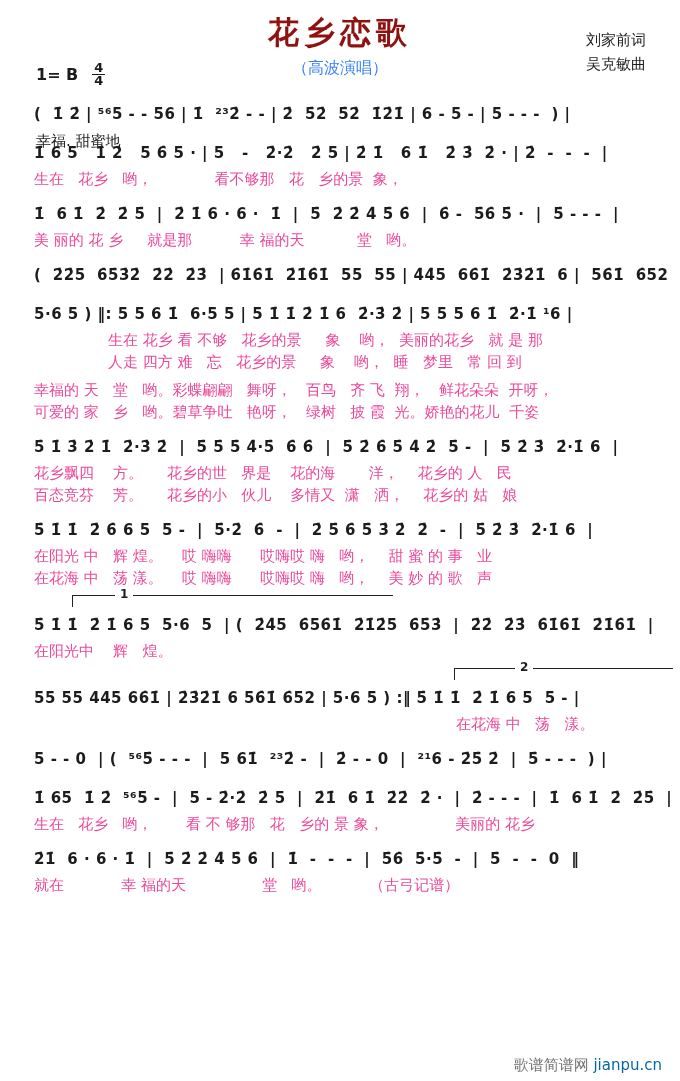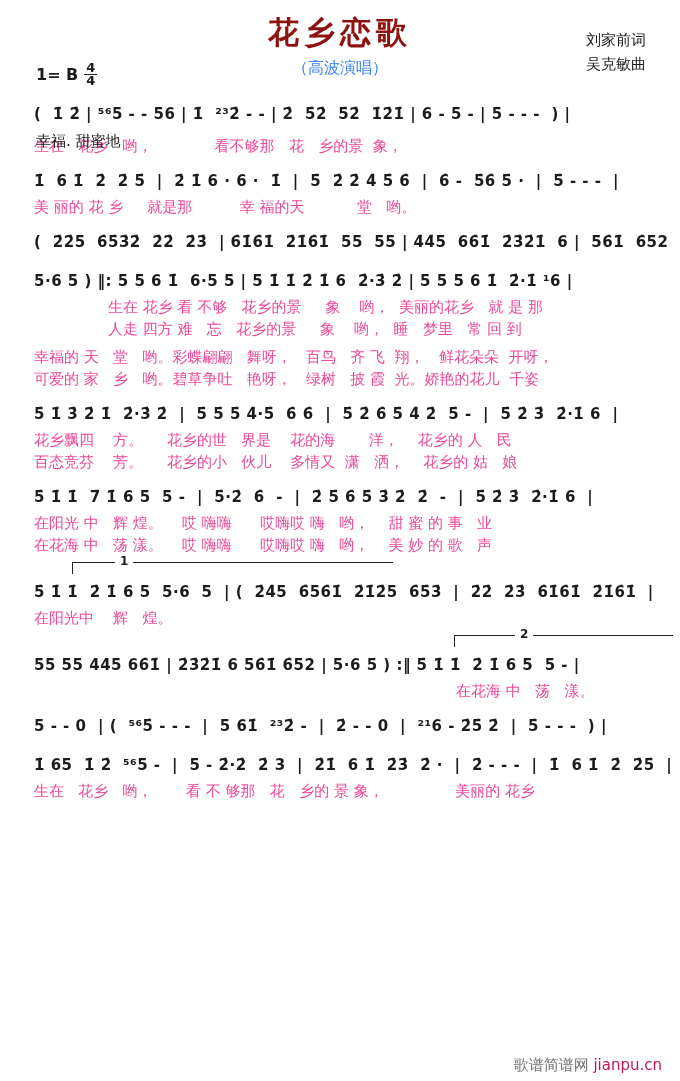--- a/index.html
+++ b/index.html
@@ -4,21 +4,21 @@
 <style>
   html,body{margin:0;padding:0;}
   body{
     width:680px;height:1081px;background:#ffffff;position:relative;
     font-family:"DejaVu Sans","Liberation Sans",sans-serif;color:#1c1c1c;
     overflow:hidden;
   }
   
   .hdr{position:relative;height:92px;}
   .keyblock{position:absolute;left:36px;top:24px;font-size:16px;font-weight:bold;white-space:pre;}
-  .keyline{display:flex;align-items:center;gap:6px;}
+  .keyline{display:flex;align-items:center;gap:14px;}
   .ts{display:inline-flex;flex-direction:column;align-items:center;font-size:13px;line-height:12px;}
   .ts .tstop{border-bottom:1px solid #1c1c1c;padding:0 2px;}
   .tempo{margin-top:7px;font-size:15px;font-weight:normal;}
   .titleblock{position:absolute;left:0;right:0;top:12px;text-align:center;}
   .title{font-size:31px;font-weight:bold;letter-spacing:5px;}
   .subtitle{font-size:16px;margin-top:4px;color:#3b82f6;}
   .credits{position:absolute;right:34px;top:28px;text-align:center;font-size:15px;line-height:24px;}
   
   .score{padding:4px 8px 0 34px;}
   .system{margin-bottom:6px;}
@@ -59,20 +59,21 @@
     <div>刘家前词</div>
     <div>吴克敏曲</div>
   </div>
 </div>
 
 <div class="score">
     <div class="system">
       <div class="notes-line">(  1̇ 2̇ | ⁵⁶5 - - 56 | 1̇  ²³2̇ - - | 2̇  5̇2̇  5̇2̇  1̇2̇1̇ | 6 - 5 - | 5 - - -  ) |</div>
     </div>
     <div class="system">
+      <div class="notes-line">1̇ 6 5   1̇ 2̇   5 6̇ 5 · | 5   -   2̇·2̇   2̇ 5 | 2̇ 1̇   6 1̇   2̇ 3̇  2̇ · | 2̇  -  -  -  |</div>
       <div class="lyric-line">生在   花乡   哟，             看不够那   花   乡的景  象，</div>
     </div>
     <div class="system">
       <div class="notes-line">1̇  6 1̇  2̇  2̇ 5̇  |  2̇ 1̇ 6 · 6 ·  1̇  |  5̇  2̇ 2̇ 4̇ 5̇ 6̇  |  6̇ -  5̇6̇ 5̇ ·  |  5̇ - - -  |</div>
       <div class="lyric-line">美 丽的 花 乡     就是那          幸 福的天           堂   哟。</div>
     </div>
     <div class="system">
       <div class="notes-line">(  2̇2̇5  6̇5̇3̇2̇  2̇2̇  2̇3̇  | 6̇1̇6̇1̇  2̇1̇6̇1̇  55  55 | 4̇4̇5  66̇1̇  2̇3̇2̇1̇  6 |  56̇1̇  6̇52</div>
     </div>
     <div class="system">
@@ -83,21 +84,21 @@
     <div class="system">
       <div class="lyric-line">幸福的 天   堂   哟。彩蝶翩翩   舞呀，   百鸟   齐 飞  翔，   鲜花朵朵  开呀，</div>
       <div class="lyric-line">可爱的 家   乡   哟。碧草争吐   艳呀，   绿树   披 霞  光。娇艳的花儿  千姿</div>
     </div>
     <div class="system">
       <div class="notes-line">5̇ 1̇ 3̇ 2̇ 1̇  2̇·3̇ 2̇  |  5̇ 5̇ 5̇ 4̇·5̇  6̇ 6̇  |  5̇ 2̇ 6̇ 5̇ 4̇ 2̇  5̇ -  |  5̇ 2̇ 3̇  2̇·1̇ 6  |</div>
       <div class="lyric-line">花乡飘四    方。     花乡的世   界是    花的海       洋，    花乡的 人   民</div>
       <div class="lyric-line">百态竞芬    芳。     花乡的小   伙儿    多情又  潇   洒，    花乡的 姑   娘</div>
     </div>
     <div class="system">
-      <div class="notes-line">5̇ 1̇ 1̇  7̇ 1̇ 6 5  5 -  |  5̇·2̇  6̇  -  |  2̇ 5̇ 6̇ 5̇ 3̇ 2̇  2̇  -  |  5̇ 2̇ 3̇  2̇·1̇ 6  |</div>
+      <div class="notes-line">5̇ 1̇ 1̇  2̇ 6̇ 6 5  5 -  |  5̇·2̇  6̇  -  |  2̇ 5̇ 6̇ 5̇ 3̇ 2̇  2̇  -  |  5̇ 2̇ 3̇  2̇·1̇ 6  |</div>
       <div class="lyric-line">在阳光 中   辉 煌。    哎 嗨嗨      哎嗨哎 嗨   哟，    甜 蜜 的 事   业</div>
       <div class="lyric-line">在花海 中   荡 漾。    哎 嗨嗨      哎嗨哎 嗨   哟，    美 妙 的 歌   声</div>
     </div>
     <div class="system">
       <div class="volta" style="margin-left: 38px; width: 320px;">
         <span class="vlabel" style="left: 42px;">1</span>
       </div>
       <div class="notes-line">5̇ 1̇ 1̇  2̇ 1̇ 6 5  5·6  5  | (  2̇4̇5  6̇56̇1̇  2̇1̇2̇5  6̇5̇3̇  |  2̇2̇  2̇3̇  6̇1̇6̇1̇  2̇1̇6̇1̇  |</div>
       <div class="lyric-line">在阳光中    辉   煌。</div>
     </div>
@@ -105,18 +106,22 @@
       <div class="volta" style="margin-left: 420px; width: 218px;">
         <span class="vlabel" style="left: 60px;">2</span>
       </div>
       <div class="notes-line">55 55 445 66̇1̇ | 2̇3̇2̇1̇ 6 56̇1̇ 6̇52 | 5·6 5 ) :‖ 5̇ 1̇ 1̇  2̇ 1̇ 6 5  5 - |</div>
       <div class="lyric-line" style="padding-left: 422px;">在花海 中   荡   漾。</div>
     </div>
     <div class="system">
       <div class="notes-line">5 - - 0  | (  ⁵⁶5̇ - - -  |  5 61̇  ²³2̇ -  |  2̇ - - 0  |  ²¹6 - 2̇5̇ 2̇  |  5̇ - - -  ) |</div>
     </div>
     <div class="system">
-      <div class="notes-line">1̇ 65  1̇ 2̇  ⁵⁶5 -  |  5 - 2̇·2̇  2̇ 3  |  2̇1̇  6 1̇  2̇3̇  2̇ ·  |  2̇ - - -  |  1̇  6 1̇  2̇  2̇5̇  |</div>
+      <div class="notes-line">1̇ 65  1̇ 2̇  ⁵⁶5 -  |  5 - 2̇·2̇  2̇ 5  |  2̇1̇  6 1̇  2̇2̇  2̇ ·  |  2̇ - - -  |  1̇  6 1̇  2̇  2̇5̇  |</div>
       <div class="lyric-line">生在   花乡   哟，       看 不 够那   花   乡的 景 象，               美丽的 花乡</div>
+    </div>
+    <div class="system">
+      <div class="notes-line">2̇1̇  6 · 6 · 1̇  |  5̇ 2̇ 2̇ 4̇ 5̇ 6̇  |  1̇  -  -  -  |  5̇6̇  5̇·5̇  -  |  5̇  -  -  0  ‖</div>
+      <div class="lyric-line">就在            幸 福的天                堂   哟。          （古弓记谱）</div>
     </div>
   </div>
 
-<div class="watermark"><span class="wm-name">歌谱简谱网</span> <span class="wm-url" style="color: #be185d;">jianpu.cn</span></div>
+<div class="watermark"><span class="wm-name">歌谱简谱网</span> <span class="wm-url" style="color: #0369a1;">jianpu.cn</span></div>
 
 </body></html>

